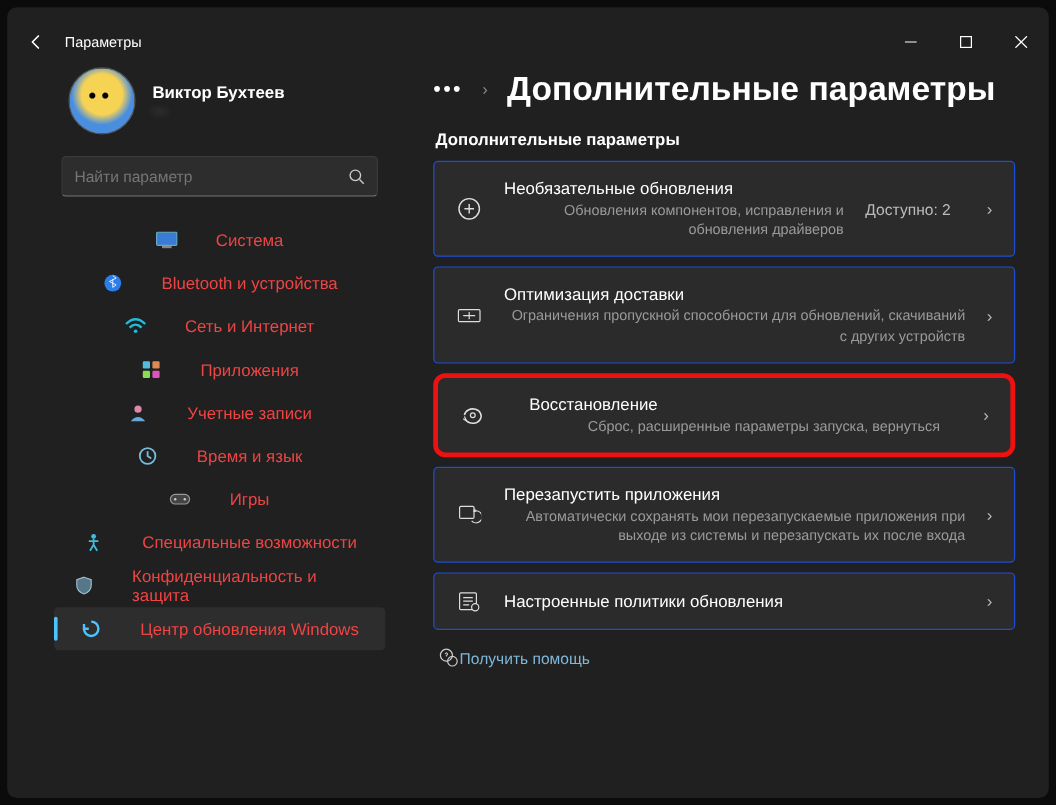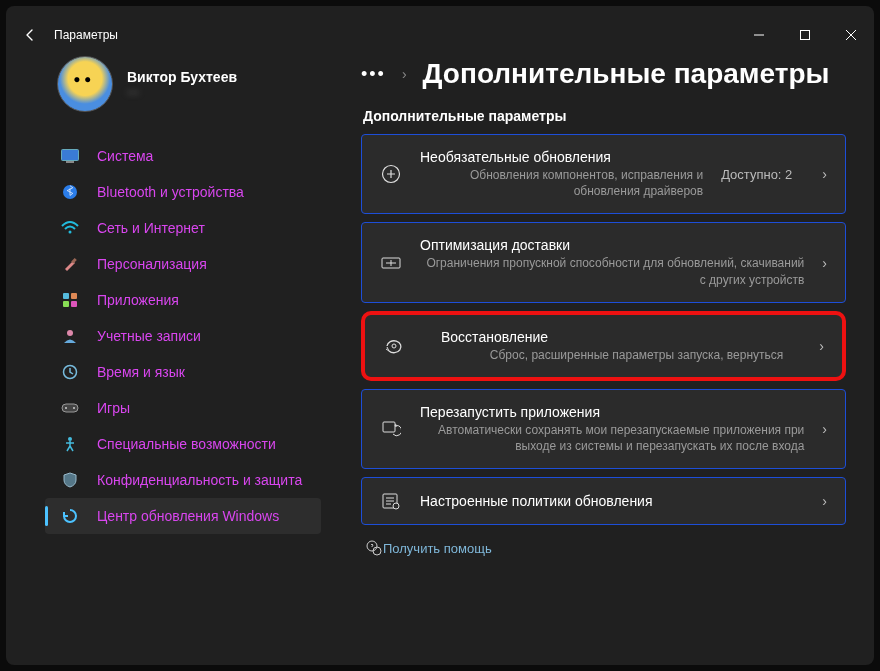--- a/index.html
+++ b/index.html
@@ -14,21 +14,21 @@
   .sidebar { width: 300px; padding: 0 6px 10px 6px; display:flex; flex-direction:column; }
   .profile { display:flex; align-items:center; padding: 10px 12px 18px 18px; gap:14px; }
   .avatar { width:56px; height:56px; border-radius:50%; background: radial-gradient(circle at 50% 40%, #f7d354 0 40%, #4a8ee0 60% 100%); border:1px solid #555; position:relative; overflow:hidden; }
   .avatar::after{content:""; position:absolute; inset:0; background: radial-gradient(circle at 35% 42%, #000 0 2px, transparent 3px), radial-gradient(circle at 55% 42%, #000 0 2px, transparent 3px);}
   .profile .name { color:#fff; font-size:14px; font-weight:600; }
   .profile .email { color:#888; font-size:12px; filter: blur(3px); }
   .search { margin: 0 12px 10px 12px; height:34px; background:#2d2d2d; border:1px solid #3a3a3a; border-bottom:1px solid #777; border-radius:4px; display:flex; align-items:center; padding:0 10px; }
   .search input { flex:1; background:transparent; border:none; outline:none; color:#ccc; font-size:13px; }
   .search .icon { color:#ccc; font-size:14px; }
   .nav { margin-top:8px; overflow-y:auto; }
-  .nav-item { display:flex; align-items:center; gap:18px; height:36px; padding:0 16px; margin:0 6px; border-radius:4px; color:#d946ef; font-size:14px; cursor:pointer; }
+  .nav-item { display:flex; align-items:center; gap:32px; height:36px; padding:0 16px; margin:0 6px; border-radius:4px; color:#ef4444; font-size:14px; cursor:pointer;justify-content:center; }
   .nav-item.active { background:#2d2d2d; position:relative; }
   .nav-item.active::before { content:""; position:absolute; left:0; top:8px; bottom:8px; width:3px; background:#4cc2ff; border-radius:2px; }
   .nav-item .ni-icon { width:18px; height:18px; display:flex; align-items:center; justify-content:center; font-size:14px; }
   .main { flex:1; padding: 6px 28px 0 28px; overflow-y:auto; color:#fff; }
   .crumbs { display:flex; align-items:center; gap:16px; margin-top:6px; margin-bottom:18px; }
   .crumbs .dots { color:#fff; font-size:18px; letter-spacing:2px; }
   .crumbs .chev { color:#888; font-size:14px; }
   .main h1 { font-size:28px; font-weight:600; }
   .section-title { font-size:14px; margin: 12px 0 10px 2px; font-weight:600; }
   .card { background:#2b2b2b; border:1px solid #1d4ed8; border-radius:4px; display:flex; align-items:center; padding:14px 18px; gap:18px; margin-bottom:8px; cursor:pointer; }
@@ -77,20 +77,29 @@
 
   <div class="content">
     <div class="sidebar">
       <div class="profile">
         <div class="avatar"></div>
         <div>
           <div class="name">Виктор Бухтеев</div>
           <div class="email">—</div>
         </div>
       </div>
+      <div class="search">
+        <input placeholder="Найти параметр" style="">
+        <span class="icon">
+          <svg width="14" height="14" viewBox="0 0 16 16">
+              <circle cx="7" cy="7" r="5" stroke="#ccc" stroke-width="1.3" fill="none"></circle>
+              <line x1="11" y1="11" x2="15" y2="15" stroke="#ccc" stroke-width="1.3"></line>
+            </svg>
+        </span>
+      </div>
       <div class="nav">
         <div class="nav-item">
             <span class="ni-icon">
               <svg width="18" height="14">
                 <rect x="0.5" y="0.5" width="17" height="11" rx="1" fill="#3a7bd5" stroke="#6ab"></rect>
                 <rect x="5" y="12" width="8" height="2" fill="#888"></rect>
               </svg>
             </span>
             <span>Система</span>
           </div>
@@ -105,29 +114,20 @@
           </div>
         <div class="nav-item">
             <span class="ni-icon">
               <svg width="18" height="14">
                 <path d="M1 5 Q9 -3 17 5" stroke="#2bd" stroke-width="2" fill="none"></path>
                 <path d="M4 8 Q9 3 14 8" stroke="#2bd" stroke-width="2" fill="none"></path>
                 <circle cx="9" cy="11" r="1.5" fill="#2bd"></circle>
               </svg>
             </span>
             <span>Сеть и Интернет</span>
-          </div>
-        <div class="nav-item">
-            <span class="ni-icon">
-              <svg width="16" height="16">
-                <path d="M3 13 L11 5 L13 7 L5 15 Z" fill="#d88"></path>
-                <rect x="11" y="2" width="3" height="5" fill="#965" transform="rotate(45 12 4)"></rect>
-              </svg>
-            </span>
-            <span>Персонализация</span>
           </div>
         <div class="nav-item">
             <span class="ni-icon">
               <svg width="16" height="16">
                 <rect x="1" y="1" width="6" height="6" fill="#5bd" rx="1"></rect>
                 <rect x="9" y="1" width="6" height="6" fill="#d85" rx="1"></rect>
                 <rect x="1" y="9" width="6" height="6" fill="#8d5" rx="1"></rect>
                 <rect x="9" y="9" width="6" height="6" fill="#d5b" rx="1"></rect>
               </svg>
             </span>

